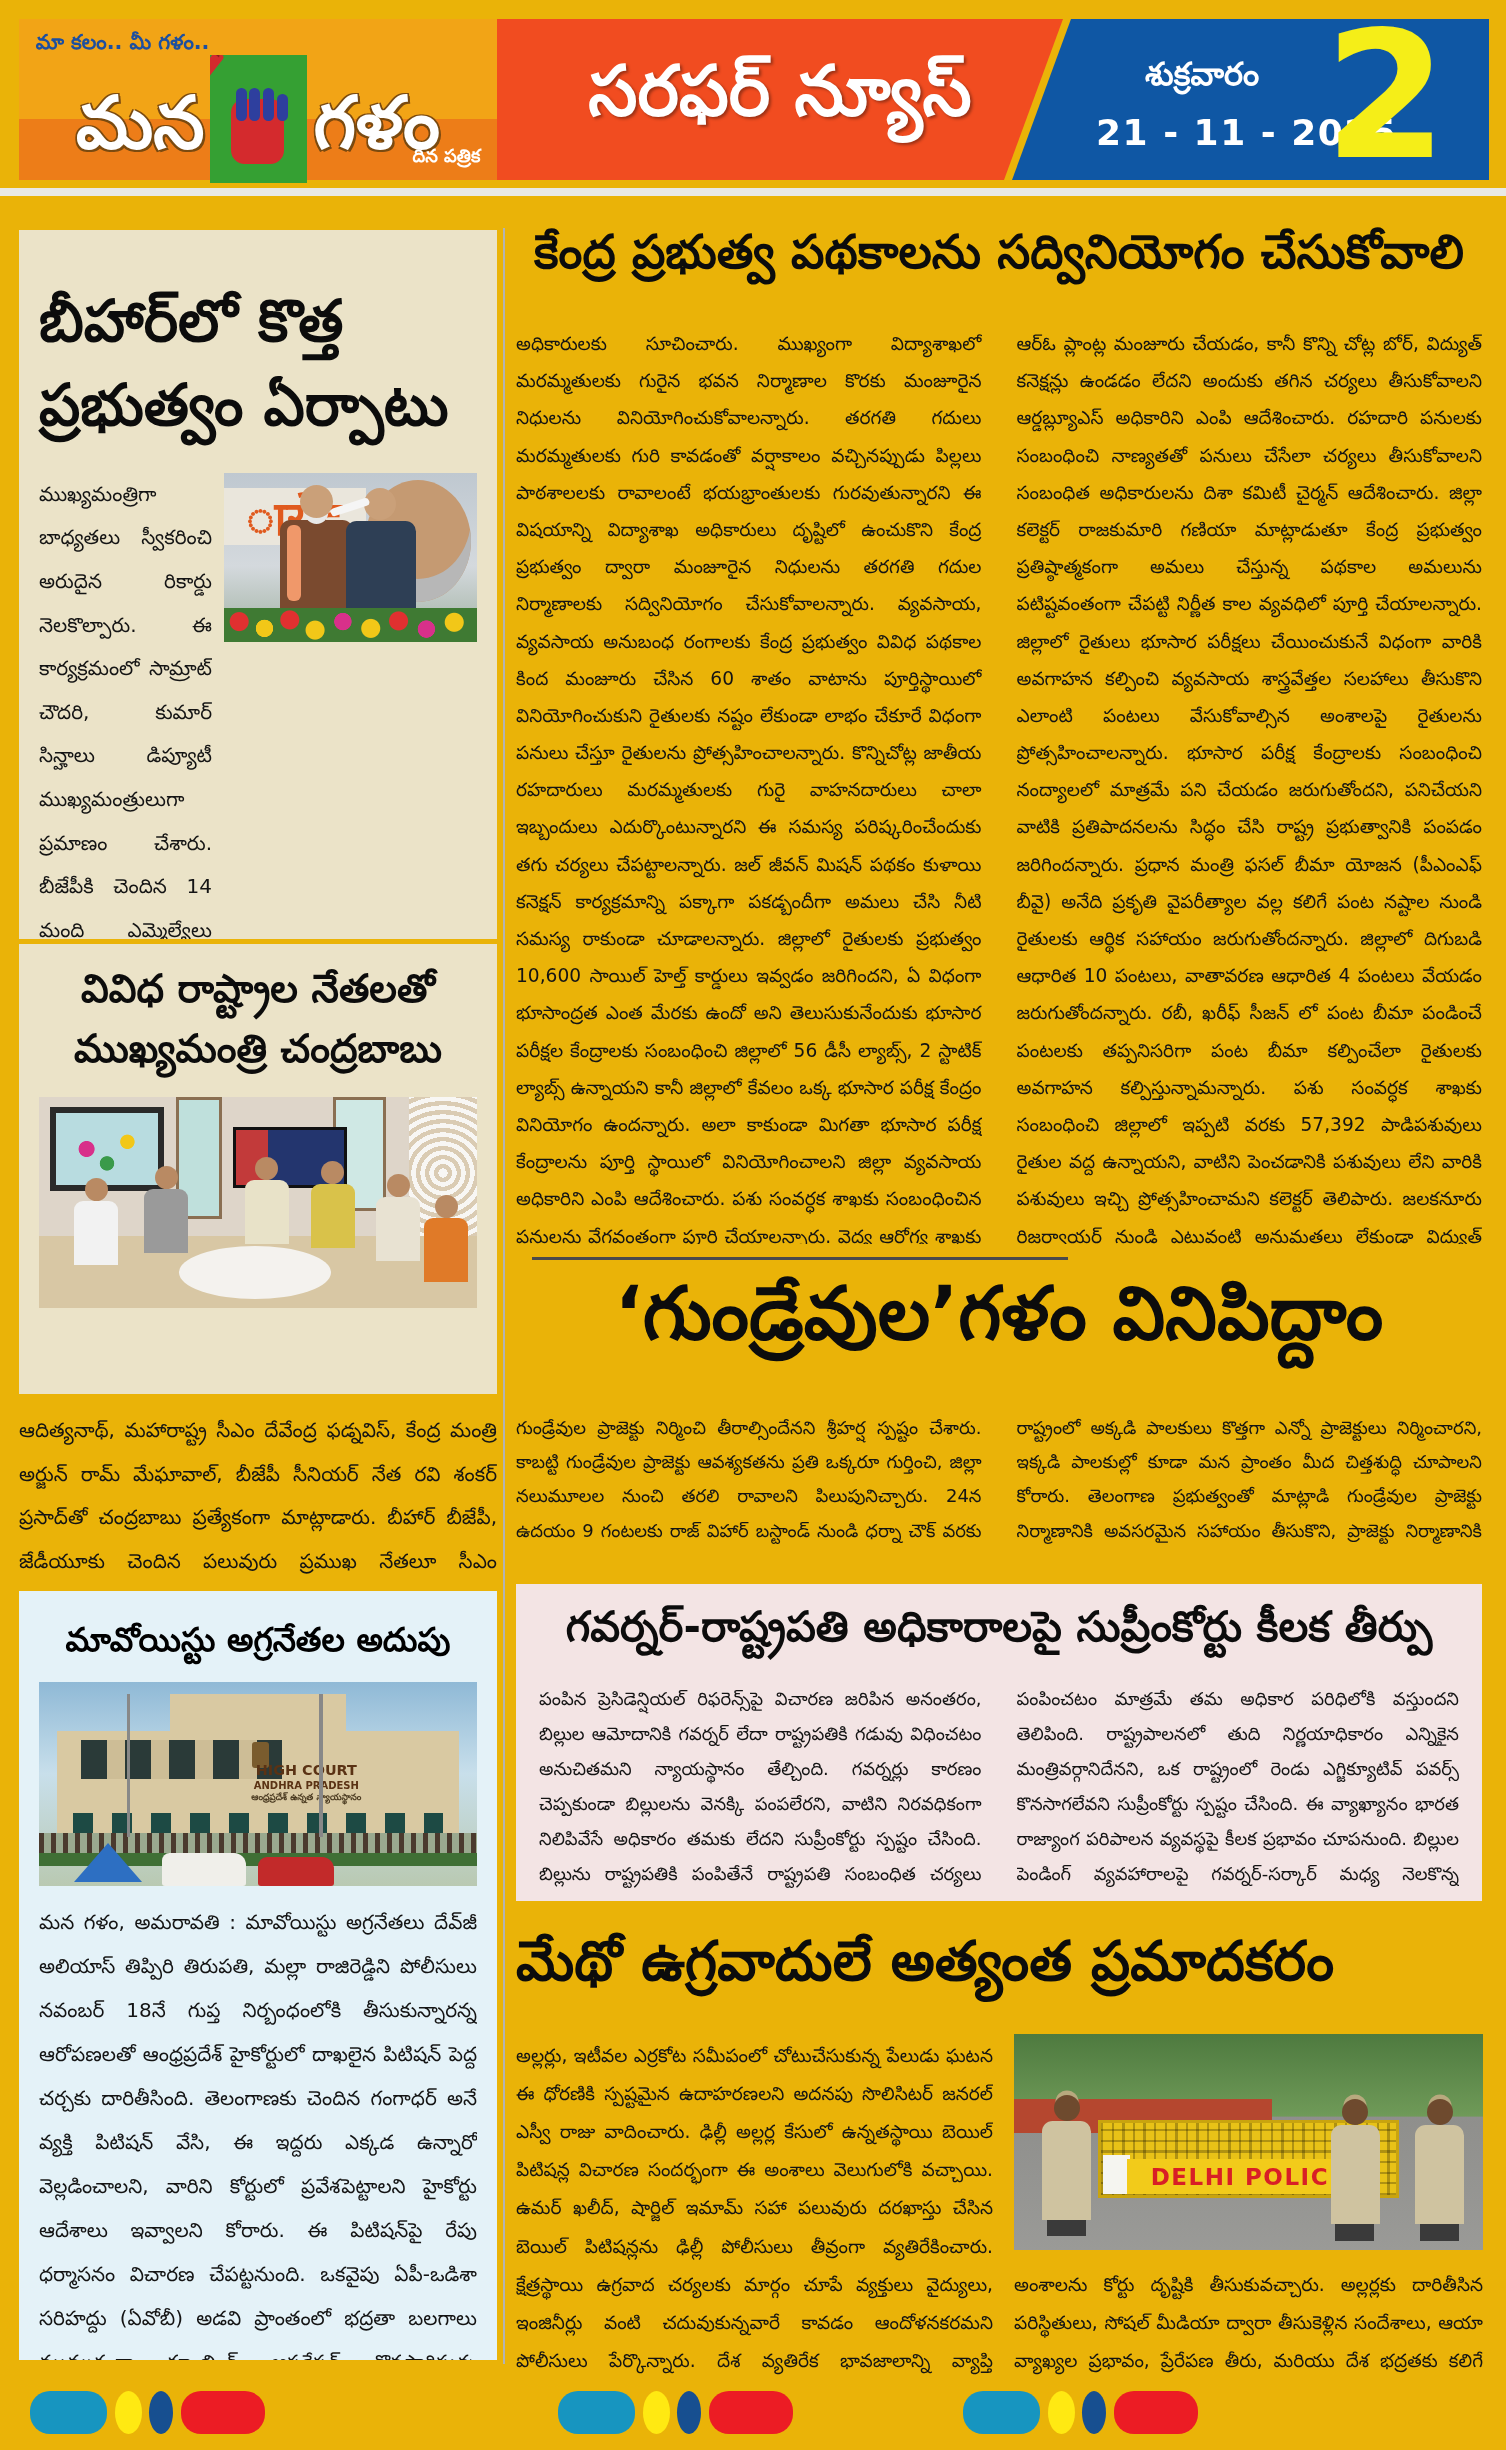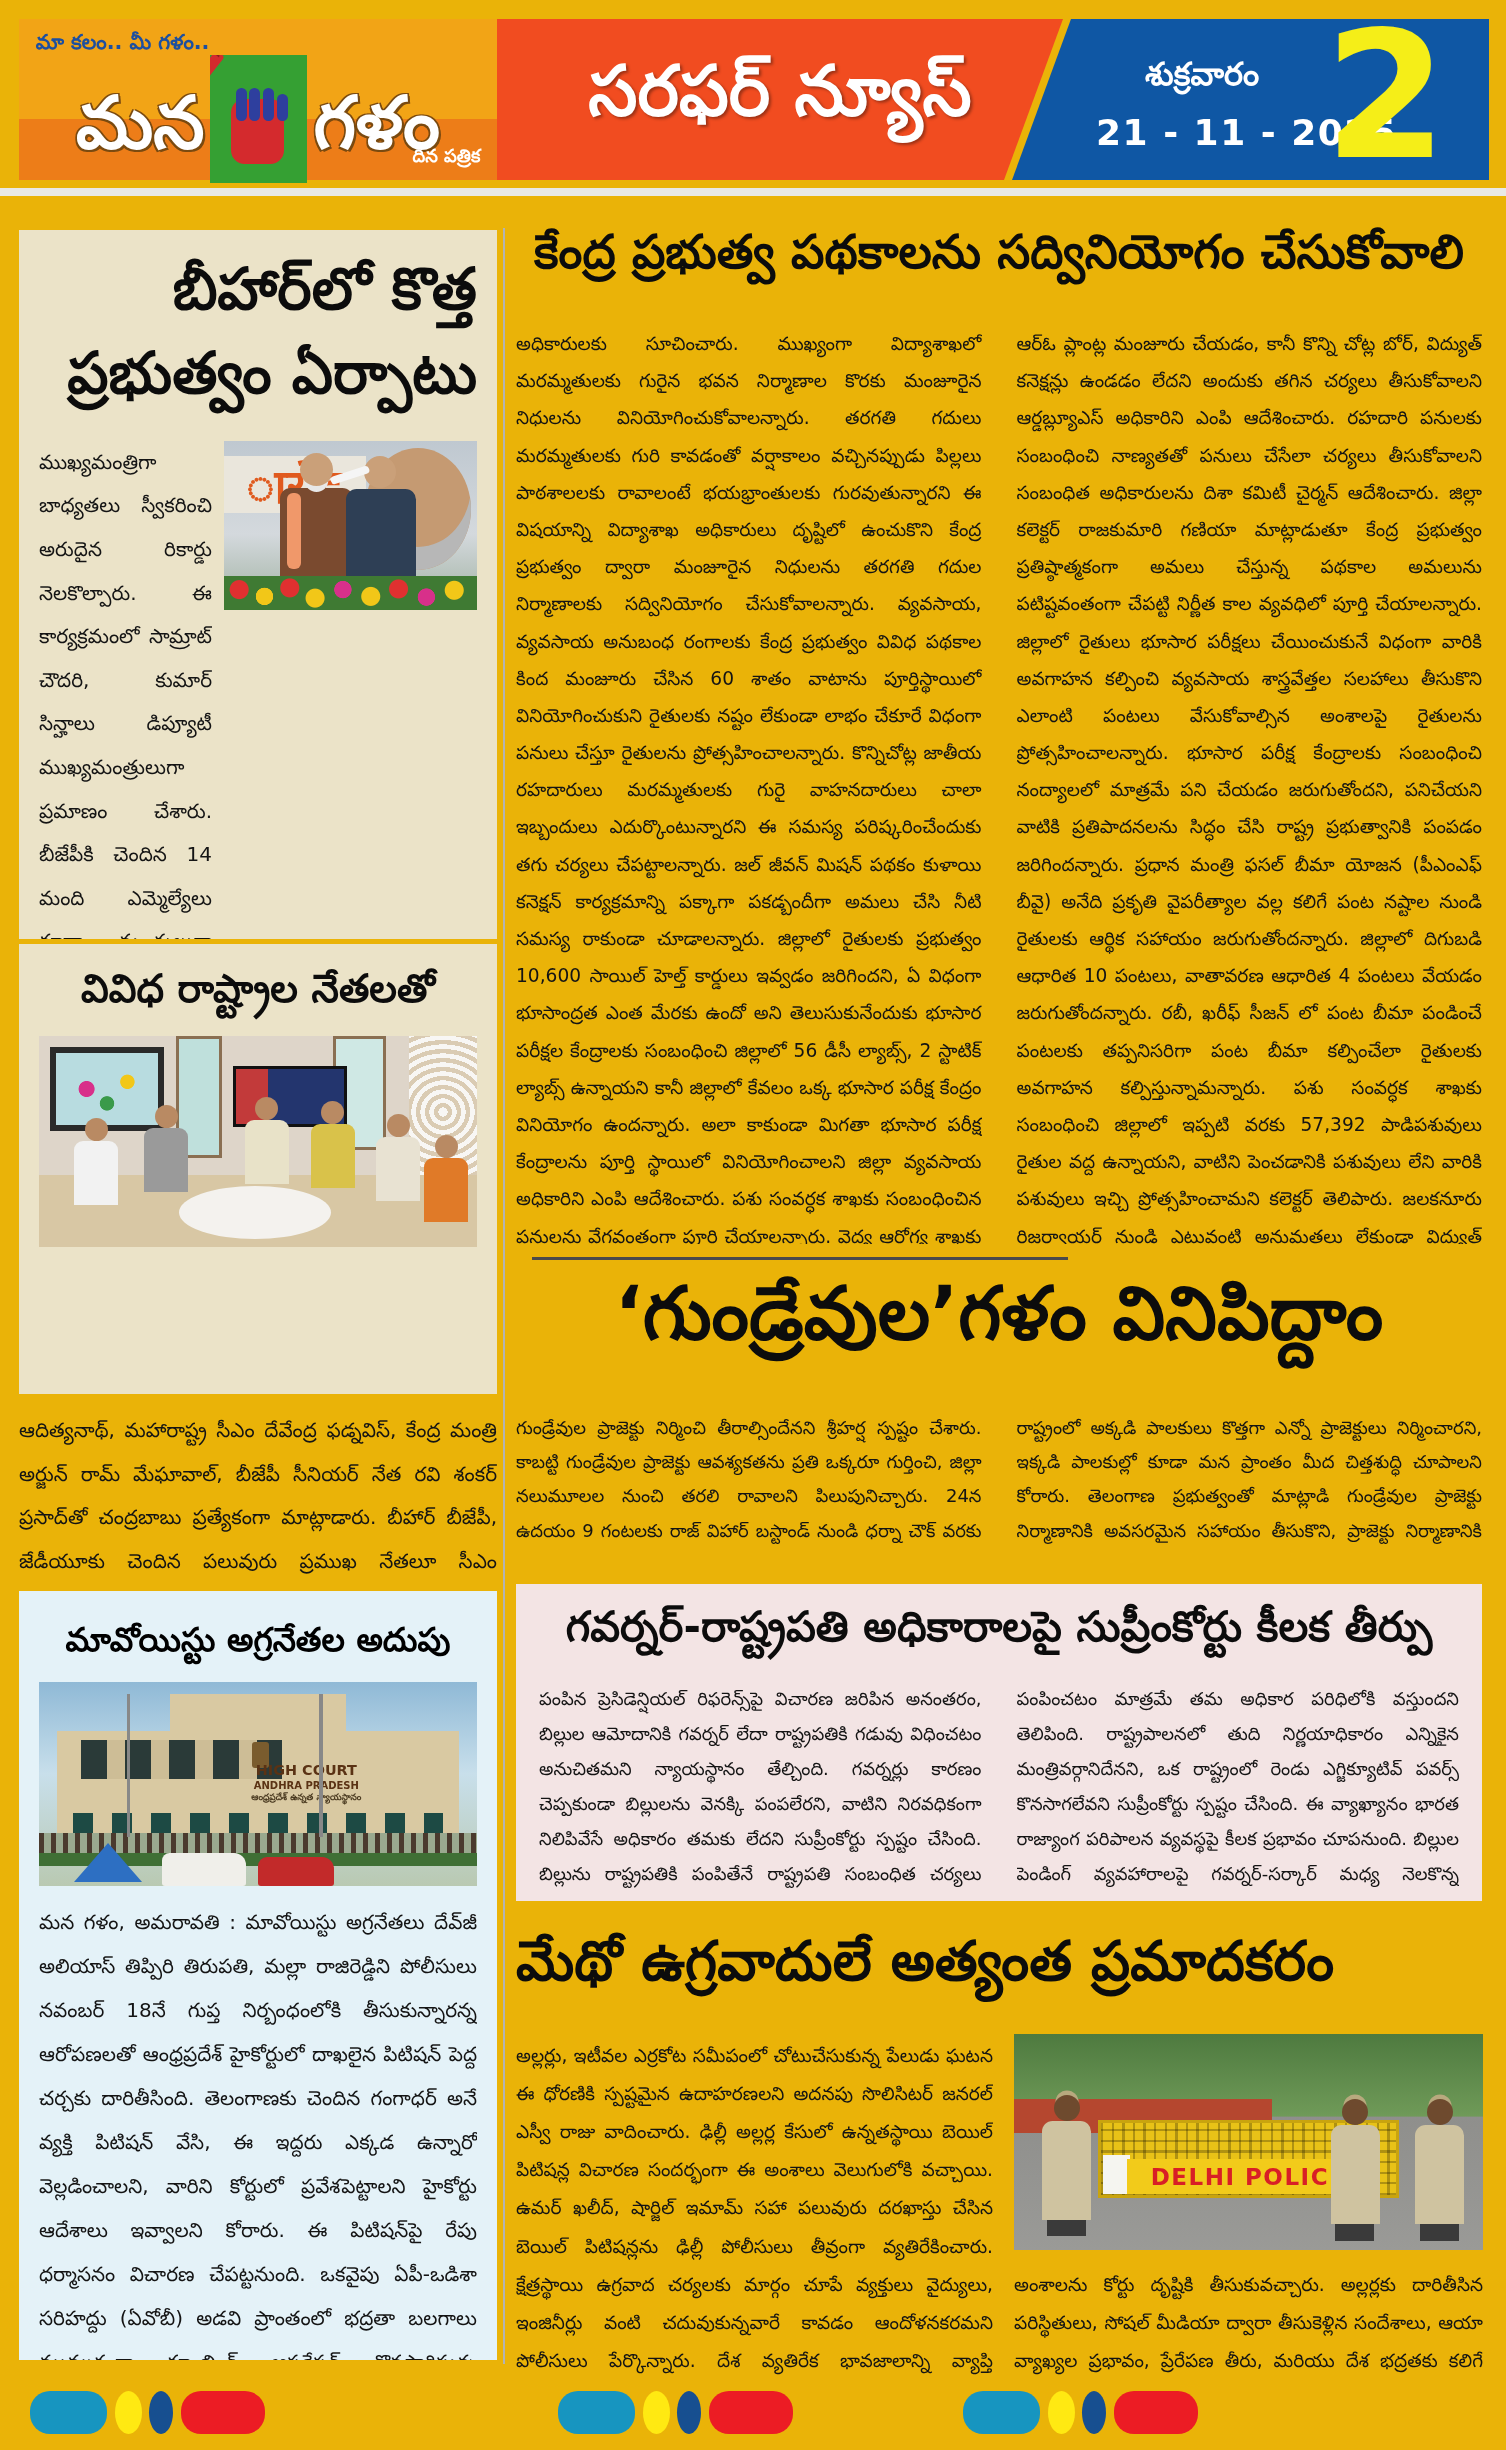--- a/index.html
+++ b/index.html
@@ -34,21 +34,21 @@
 
   .top-separator { position:absolute; left:0; top:188px; width:1507px; height:7.6px; background:#e9e9e6; }
 
   
   .headline { font-weight:bold; color:#0c0c0c; text-align:center; }
   .bodytext { color:#141414; text-align:justify; overflow:hidden; }
   .v-rule { position:absolute; left:503px; top:228px; width:1.5px; height:2136px; background:#b3b3b3; }
 
   
   .article1 { position:absolute; left:19px; top:230px; width:478px; height:709px; background:#ebe3c8; padding:16.7px 20px; overflow:hidden; }
-  .article1 .headline { font-size:58px; line-height:1.45; text-align:right; }
+  .article1 .headline { font-size:58px; line-height:1.45; text-align:left;margin-top:32px; }
   .a1-row { display:flex; gap:12px; margin-top:26px; }
   .a1-side { width:173px; font-size:20px; line-height:2.18; }
   .photo1 { position:relative; flex:1; height:169px; background:linear-gradient(180deg,#bfc8d0 0%,#d4d9dd 55%,#9fb0a0 100%); overflow:hidden; }
   .p1-banner { position:absolute; left:0; top:15px; width:56%; height:34%; background:#eae6dc; display:flex; align-items:center; justify-content:center; }
   .p1-banner span { color:#e05a1e; font-size:47px; font-weight:bold; }
   .p1-face { position:absolute; right:6px; top:7.6px; width:106px; height:122px; border-radius:50%; background:#c59a72; box-shadow:inset 0 -23px 0 #b7b7b7; }
   .p1-man1 { position:absolute; left:22%; bottom:18%; width:73px; height:91px; background:#7a4a2f; border-radius:10.6px 10.6px 0 0; }
   .p1-man1:before { content:""; position:absolute; left:20px; top:-35px; width:33px; height:33px; border-radius:50%; background:#caa079; box-shadow:0 10.6px 0 -4.6px #e8e8e8; }
   .p1-man1:after { content:""; position:absolute; left:7.6px; top:4.6px; width:13.7px; height:76px; background:#f0986a; border-radius:6px; }
   .p1-man2 { position:absolute; right:24%; bottom:18%; width:70px; height:90px; background:#2e3f55; border-radius:10.6px 10.6px 0 0; }
@@ -216,20 +216,21 @@
   <div class="articleA-h headline">కేంద్ర ప్రభుత్వ పథకాలను సద్వినియోగం చేసుకోవాలి</div>
   <div class="articleA-cols">
     <div class="col bodytext">అధికారులకు సూచించారు. ముఖ్యంగా విద్యాశాఖలో మరమ్మతులకు గురైన భవన నిర్మాణాల కొరకు మంజూరైన నిధులను వినియోగించుకోవాలన్నారు. తరగతి గదులు మరమ్మతులకు గురి కావడంతో వర్షాకాలం వచ్చినప్పుడు పిల్లలు పాఠశాలలకు రావాలంటే భయభ్రాంతులకు గురవుతున్నారని ఈ విషయాన్ని విద్యాశాఖ అధికారులు దృష్టిలో ఉంచుకొని కేంద్ర ప్రభుత్వం ద్వారా మంజూరైన నిధులను తరగతి గదుల నిర్మాణాలకు సద్వినియోగం చేసుకోవాలన్నారు. వ్యవసాయ, వ్యవసాయ అనుబంధ రంగాలకు కేంద్ర ప్రభుత్వం వివిధ పథకాల కింద మంజూరు చేసిన 60 శాతం వాటాను పూర్తిస్థాయిలో వినియోగించుకుని రైతులకు నష్టం లేకుండా లాభం చేకూరే విధంగా పనులు చేస్తూ రైతులను ప్రోత్సహించాలన్నారు. కొన్నిచోట్ల జాతీయ రహదారులు మరమ్మతులకు గురై వాహనదారులు చాలా ఇబ్బందులు ఎదుర్కొంటున్నారని ఈ సమస్య పరిష్కరించేందుకు తగు చర్యలు చేపట్టాలన్నారు. జల్ జీవన్ మిషన్ పథకం కుళాయి కనెక్షన్ కార్యక్రమాన్ని పక్కాగా పకడ్బందీగా అమలు చేసి నీటి సమస్య రాకుండా చూడాలన్నారు. జిల్లాలో రైతులకు ప్రభుత్వం 10,600 సాయిల్ హెల్త్ కార్డులు ఇవ్వడం జరిగిందని, ఏ విధంగా భూసాంద్రత ఎంత మేరకు ఉందో అని తెలుసుకునేందుకు భూసార పరీక్షల కేంద్రాలకు సంబంధించి జిల్లాలో 56 డీసీ ల్యాబ్స్, 2 స్టాటిక్ ల్యాబ్స్ ఉన్నాయని కానీ జిల్లాలో కేవలం ఒక్క భూసార పరీక్ష కేంద్రం వినియోగం ఉందన్నారు. అలా కాకుండా మిగతా భూసార పరీక్ష కేంద్రాలను పూర్తి స్థాయిలో వినియోగించాలని జిల్లా వ్యవసాయ అధికారిని ఎంపి ఆదేశించారు. పశు సంవర్ధక శాఖకు సంబంధించిన పనులను వేగవంతంగా పూర్తి చేయాలన్నారు. వైద్య ఆరోగ్య శాఖకు సంబంధించి జిల్లాలో 5.20 లక్షల మందికి ఆయుష్మాన్ భారత్ హెల్త్ అకౌంట్ కోసం ఈ-కెవైసి చేయడం జరిగిందని, కానీ కేవలం 37 వేలు మాత్రమే ఫిజికల్ కార్డ్స్ ఇవ్వడం జరిగిందని పెండింగ్ ఉన్న కార్డులు త్వరితగతిన అందజేసేలా చర్యలు తీసుకోవాలన్నారు. అదే విధంగా విలేజ్ హెల్త్ క్లినిక్స్ కు సంబంధించి 230 విలేజ్ హెల్త్ క్లినిక్స్ బాడుగ భవనాల్లో ఉన్నాయని ముఖ్యంగా నందికొట్టూరు మండలం, కడుమూరు గ్రామంలో ఉన్న విలేజ్ హెల్త్ క్లినిక్ సరిగ్గా లేకపోవడం వల్ల ఎంపి ల్యాండ్స్ క్రింద ప్రతిపాదనలు ప్రభుత్వానికి పంపడం జరిగిందన్నారు. యూపీహెచ్‌సిలు కొత్తగా గ్రామీణ ప్రాంతానికి 8, అర్బన్ ప్రాంతానికి 3 మంజూరు చేయడం జరిగిందని, అందుకు చర్యలు తీసుకోవాలని డీఎంహెచ్ఓను ఆదేశించారు. విద్యాశాఖకు సంబంధించి ముఖ్యంగా నందికొట్టూరు, శ్రీశైలం ప్రాంతాల్లో ఉన్న పాఠశాలకు ప్రహరీ గోడలు లేవని, అందుకు సంబంధించి వివరాలు అందజేయాలని సంబంధిత అధికారిని ఎంపీ ఆదేశించారు. అంతేకాకుండా ఉన్నత విద్యను అభ్యసించే విద్యార్థులకు స్కాలర్షిప్ లు ప్రధాన్ మంత్రి ఉచ్చతర్ శిక్షా ప్రోత్సాహన్ క్రింద 80 దరఖాస్తులు మాత్రమే వచ్చాయన్నారు. తాగు నీటి సరఫరాకు సంబంధించి</div>
     <div class="col bodytext">ఆర్ఓ ప్లాంట్ల మంజూరు చేయడం, కానీ కొన్ని చోట్ల బోర్, విద్యుత్ కనెక్షన్లు ఉండడం లేదని అందుకు తగిన చర్యలు తీసుకోవాలని ఆర్డబ్ల్యూఎస్ అధికారిని ఎంపి ఆదేశించారు. రహదారి పనులకు సంబంధించి నాణ్యతతో పనులు చేసేలా చర్యలు తీసుకోవాలని సంబంధిత అధికారులను దిశా కమిటీ చైర్మన్ ఆదేశించారు. జిల్లా కలెక్టర్ రాజకుమారి గణియా మాట్లాడుతూ కేంద్ర ప్రభుత్వం ప్రతిష్ఠాత్మకంగా అమలు చేస్తున్న పథకాల అమలును పటిష్టవంతంగా చేపట్టి నిర్ణీత కాల వ్యవధిలో పూర్తి చేయాలన్నారు. జిల్లాలో రైతులు భూసార పరీక్షలు చేయించుకునే విధంగా వారికి అవగాహన కల్పించి వ్యవసాయ శాస్త్రవేత్తల సలహాలు తీసుకొని ఎలాంటి పంటలు వేసుకోవాల్సిన అంశాలపై రైతులను ప్రోత్సహించాలన్నారు. భూసార పరీక్ష కేంద్రాలకు సంబంధించి నంద్యాలలో మాత్రమే పని చేయడం జరుగుతోందని, పనిచేయని వాటికి ప్రతిపాదనలను సిద్ధం చేసి రాష్ట్ర ప్రభుత్వానికి పంపడం జరిగిందన్నారు. ప్రధాన మంత్రి ఫసల్ బీమా యోజన (పీఎంఎఫ్ బీవై) అనేది ప్రకృతి వైపరీత్యాల వల్ల కలిగే పంట నష్టాల నుండి రైతులకు ఆర్థిక సహాయం జరుగుతోందన్నారు. జిల్లాలో దిగుబడి ఆధారిత 10 పంటలు, వాతావరణ ఆధారిత 4 పంటలు వేయడం జరుగుతోందన్నారు. రబీ, ఖరీఫ్ సీజన్ లో పంట బీమా పండించే పంటలకు తప్పనిసరిగా పంట బీమా కల్పించేలా రైతులకు అవగాహన కల్పిస్తున్నామన్నారు. పశు సంవర్ధక శాఖకు సంబంధించి జిల్లాలో ఇప్పటి వరకు 57,392 పాడిపశువులు రైతుల వద్ద ఉన్నాయని, వాటిని పెంచడానికి పశువులు లేని వారికి పశువులు ఇచ్చి ప్రోత్సహించామని కలెక్టర్ తెలిపారు. జలకనూరు రిజర్వాయర్ నుండి ఎటువంటి అనుమతలు లేకుండా విద్యుత్ కనెక్షన్ల ద్వారా నీటిని తీసుకుంటున్నారని, అలాంటి కనెక్షన్లు ఉంటే వెంటనే తొలగించేలా చర్యలు తీసుకోవాలని విద్యుత్ శాఖ ఎస్ఈని కలెక్టర్ ఆదేశించారు. కుందూ నది పాతవంతెన పటిష్టతకు చర్యలు తీసుకుంటున్నామని అందుకు బీటీ రోడ్డు, ఇరువైపులా రైలింగ్స్ ఏర్పాటు చేస్తున్నామన్నారు. అంతేకాకుండా కొత్త వంతెన నిర్మాణానికి అవసరమైన భూ సేకరణ పనులు చేపట్టడం జరిగిందని అందుకు సంబంధించిన నిధులు కూడా రాష్ట్ర ప్రభుత్వం విడుదల చేయడం జరిగిందన్నారు. ఉమ్మడి జిల్లా పరిషత్ చైర్మన్ ఎర్రబోతుల పాపిరెడ్డి మాట్లాడుతూ 340సి కు సంబంధించిన పనులు నాణ్యతతో జరిగేలా చూడాలన్నారు. అదే విధంగా అండర్ పాత్ నిర్మాణాలు చాలా దూరంగా వేయడం ద్వారా గ్రామస్థులు రోడ్డు దాటడానికి చాలా ఇబ్బందులకు గురవుతున్నారన్నారు. జల్ మార్గ్ వికాస్ ప్రాజెక్ట్ (జేఎంవీపీ) జిల్లాను పర్యాటకపరంగా అభివృద్ధి చేయాలని, శ్రీశైలానికి వెళ్లడానికి సింగిల్ రోడ్డు మార్గం ఉండడం వల్ల అక్కడికి చేరుకోవడానికి చాలా సమయం పడుతుందన్నారు. అలా కాకుండా జల్ మార్గ్ వికాస్ ప్రాజెక్ట్ (జేఎంవీపీ) ద్వారా సంగమేశ్వరం నుండి శ్రీశైలం వరకు బోటు మార్గం ఏర్పాటు చేయడం ద్వారా జిల్లా పర్యాటకపరంగా చాలా అభివృద్ధి చెందే అవకాశం ఉంటుందని, అందుకు తగిన చర్యలు తీసుకోవాలని దిశా కమిటీ చైర్మన్ వివరించారు.</div>
   </div>
   <div class="divider-line"></div>
 
   <div class="article3">
     <div class="headline">
       <div>వివిధ రాష్ట్రాల నేతలతో</div>
+      <div>ముఖ్యమంత్రి చంద్రబాబు</div>
     </div>
     <div class="photo2">
       <div class="p2-paint">
           <div class="p2-paint-in"></div>
         </div>
       <div class="p2-glass"></div>
       <div class="p2-glass2"></div>
       <div class="p2-lattice"></div>
       <div class="p2-tv">
           <div class="p2-tv-in"></div>

